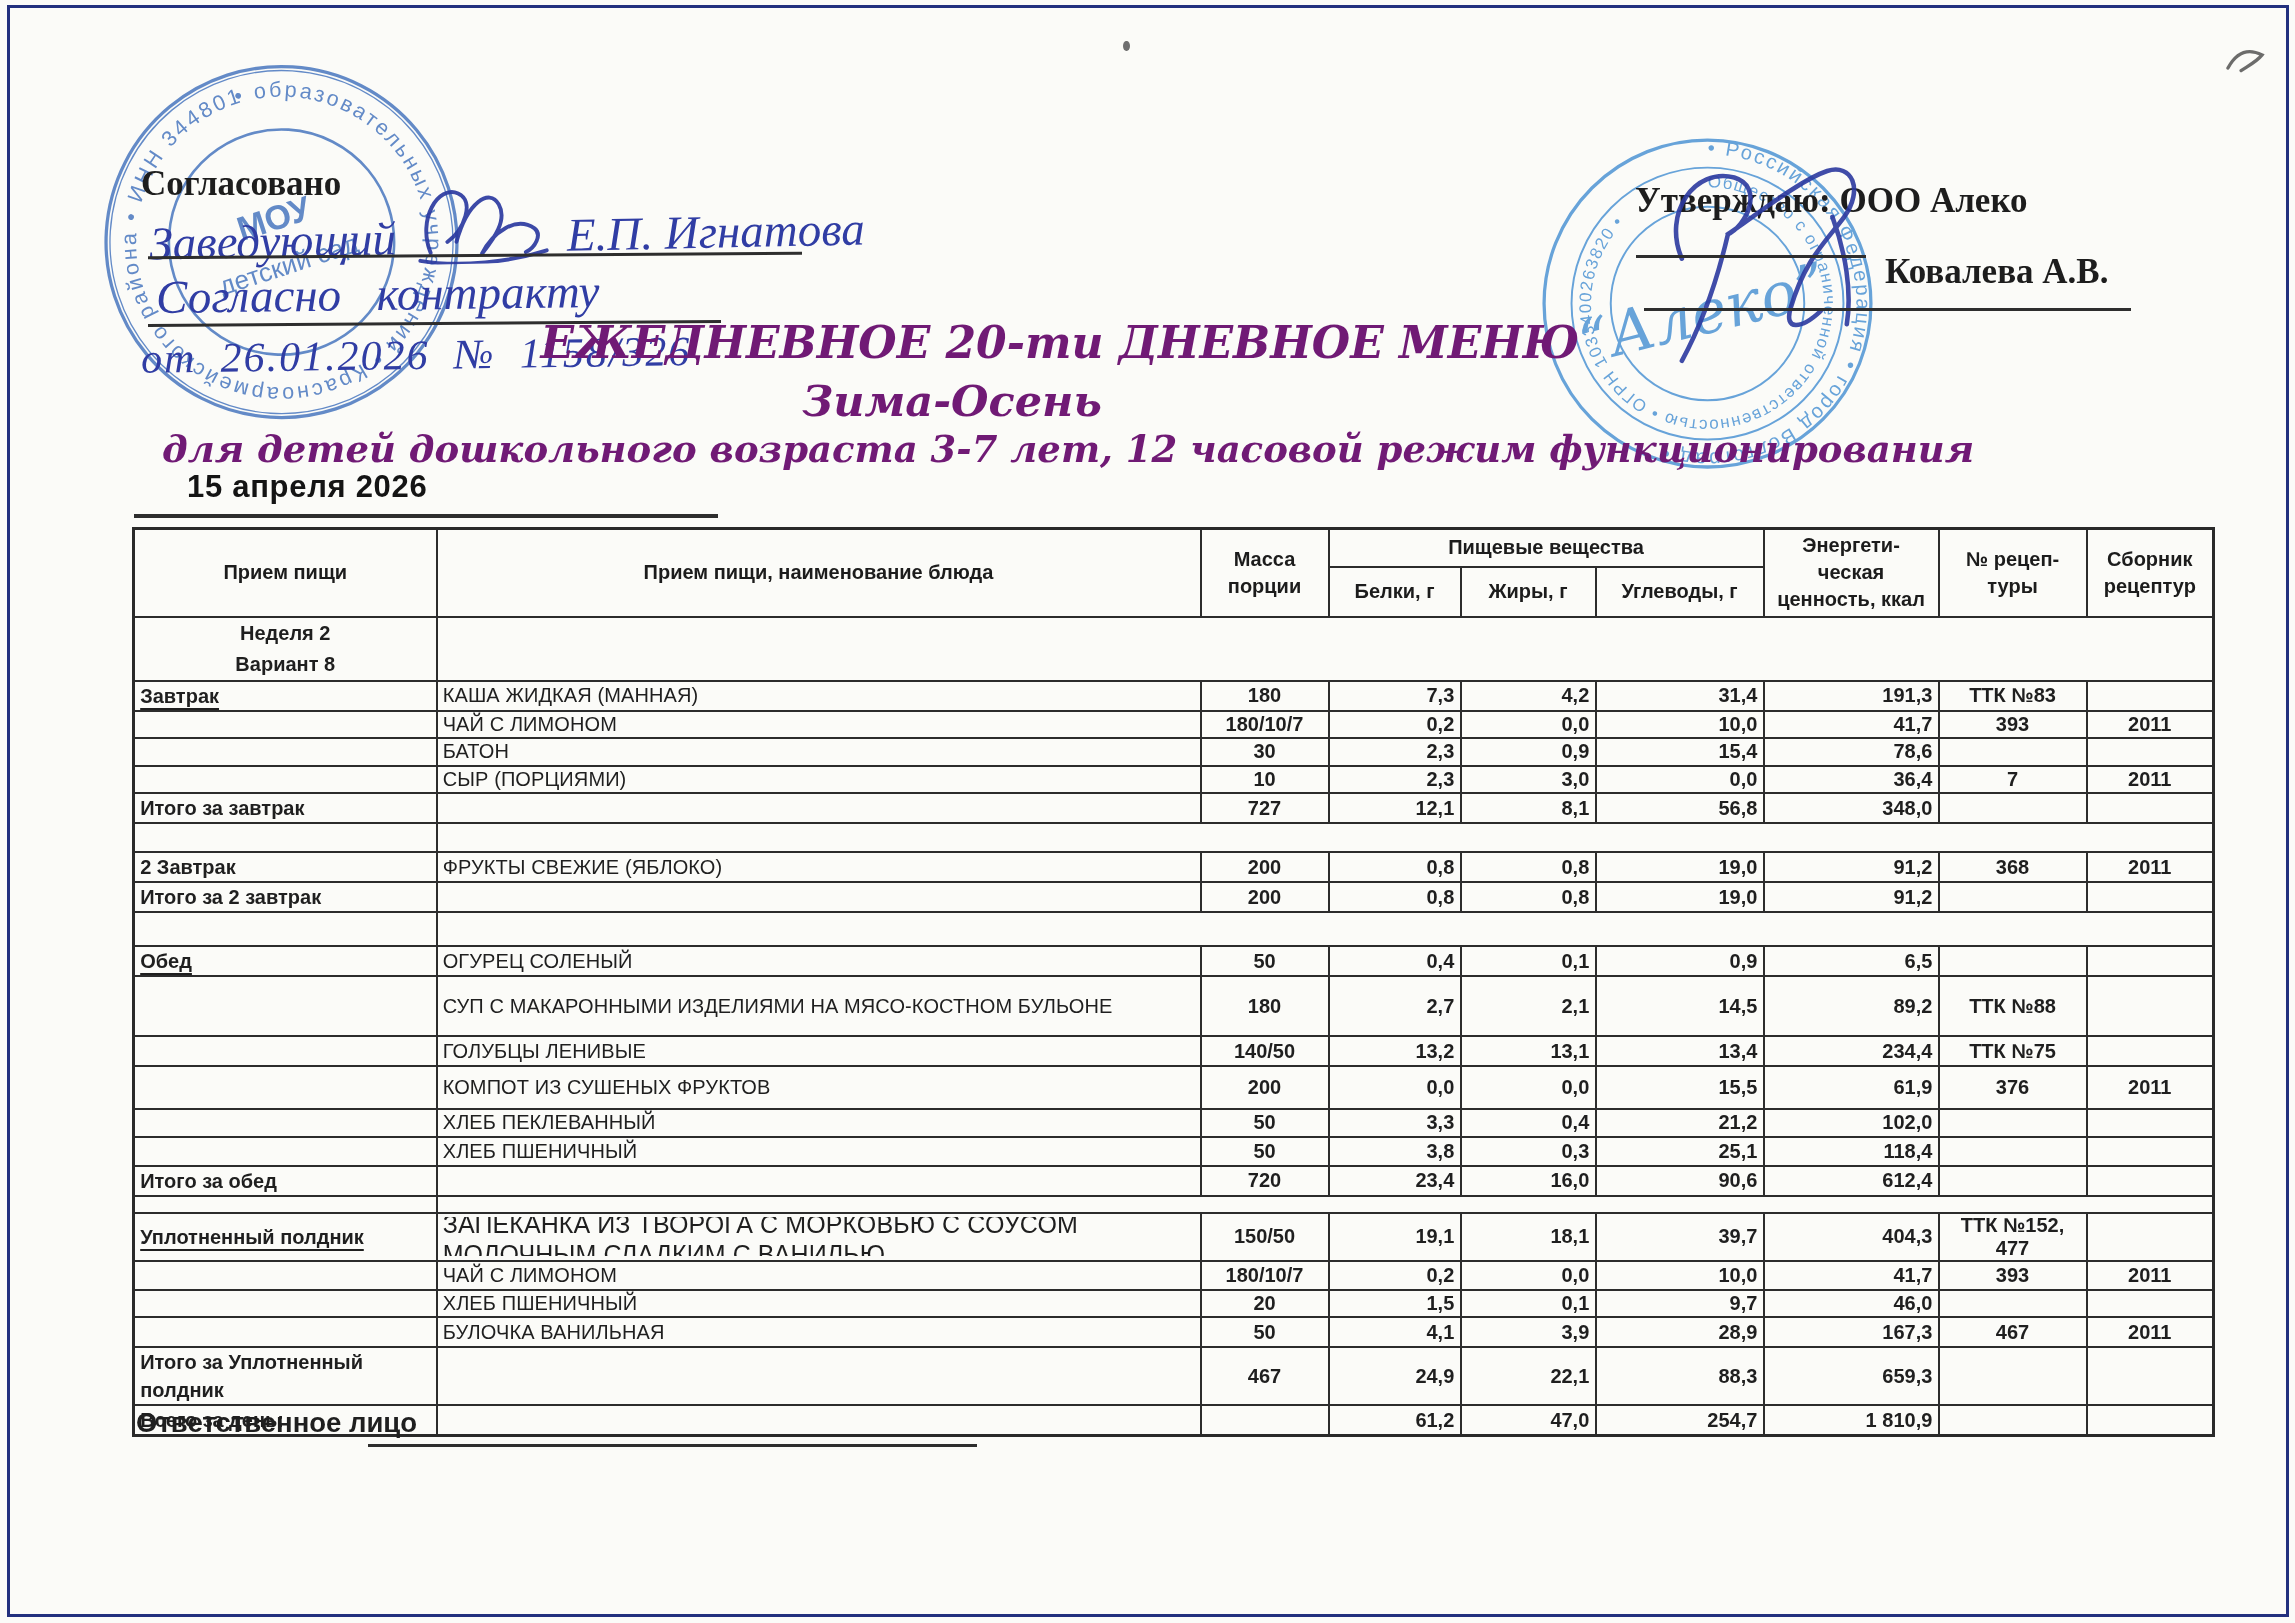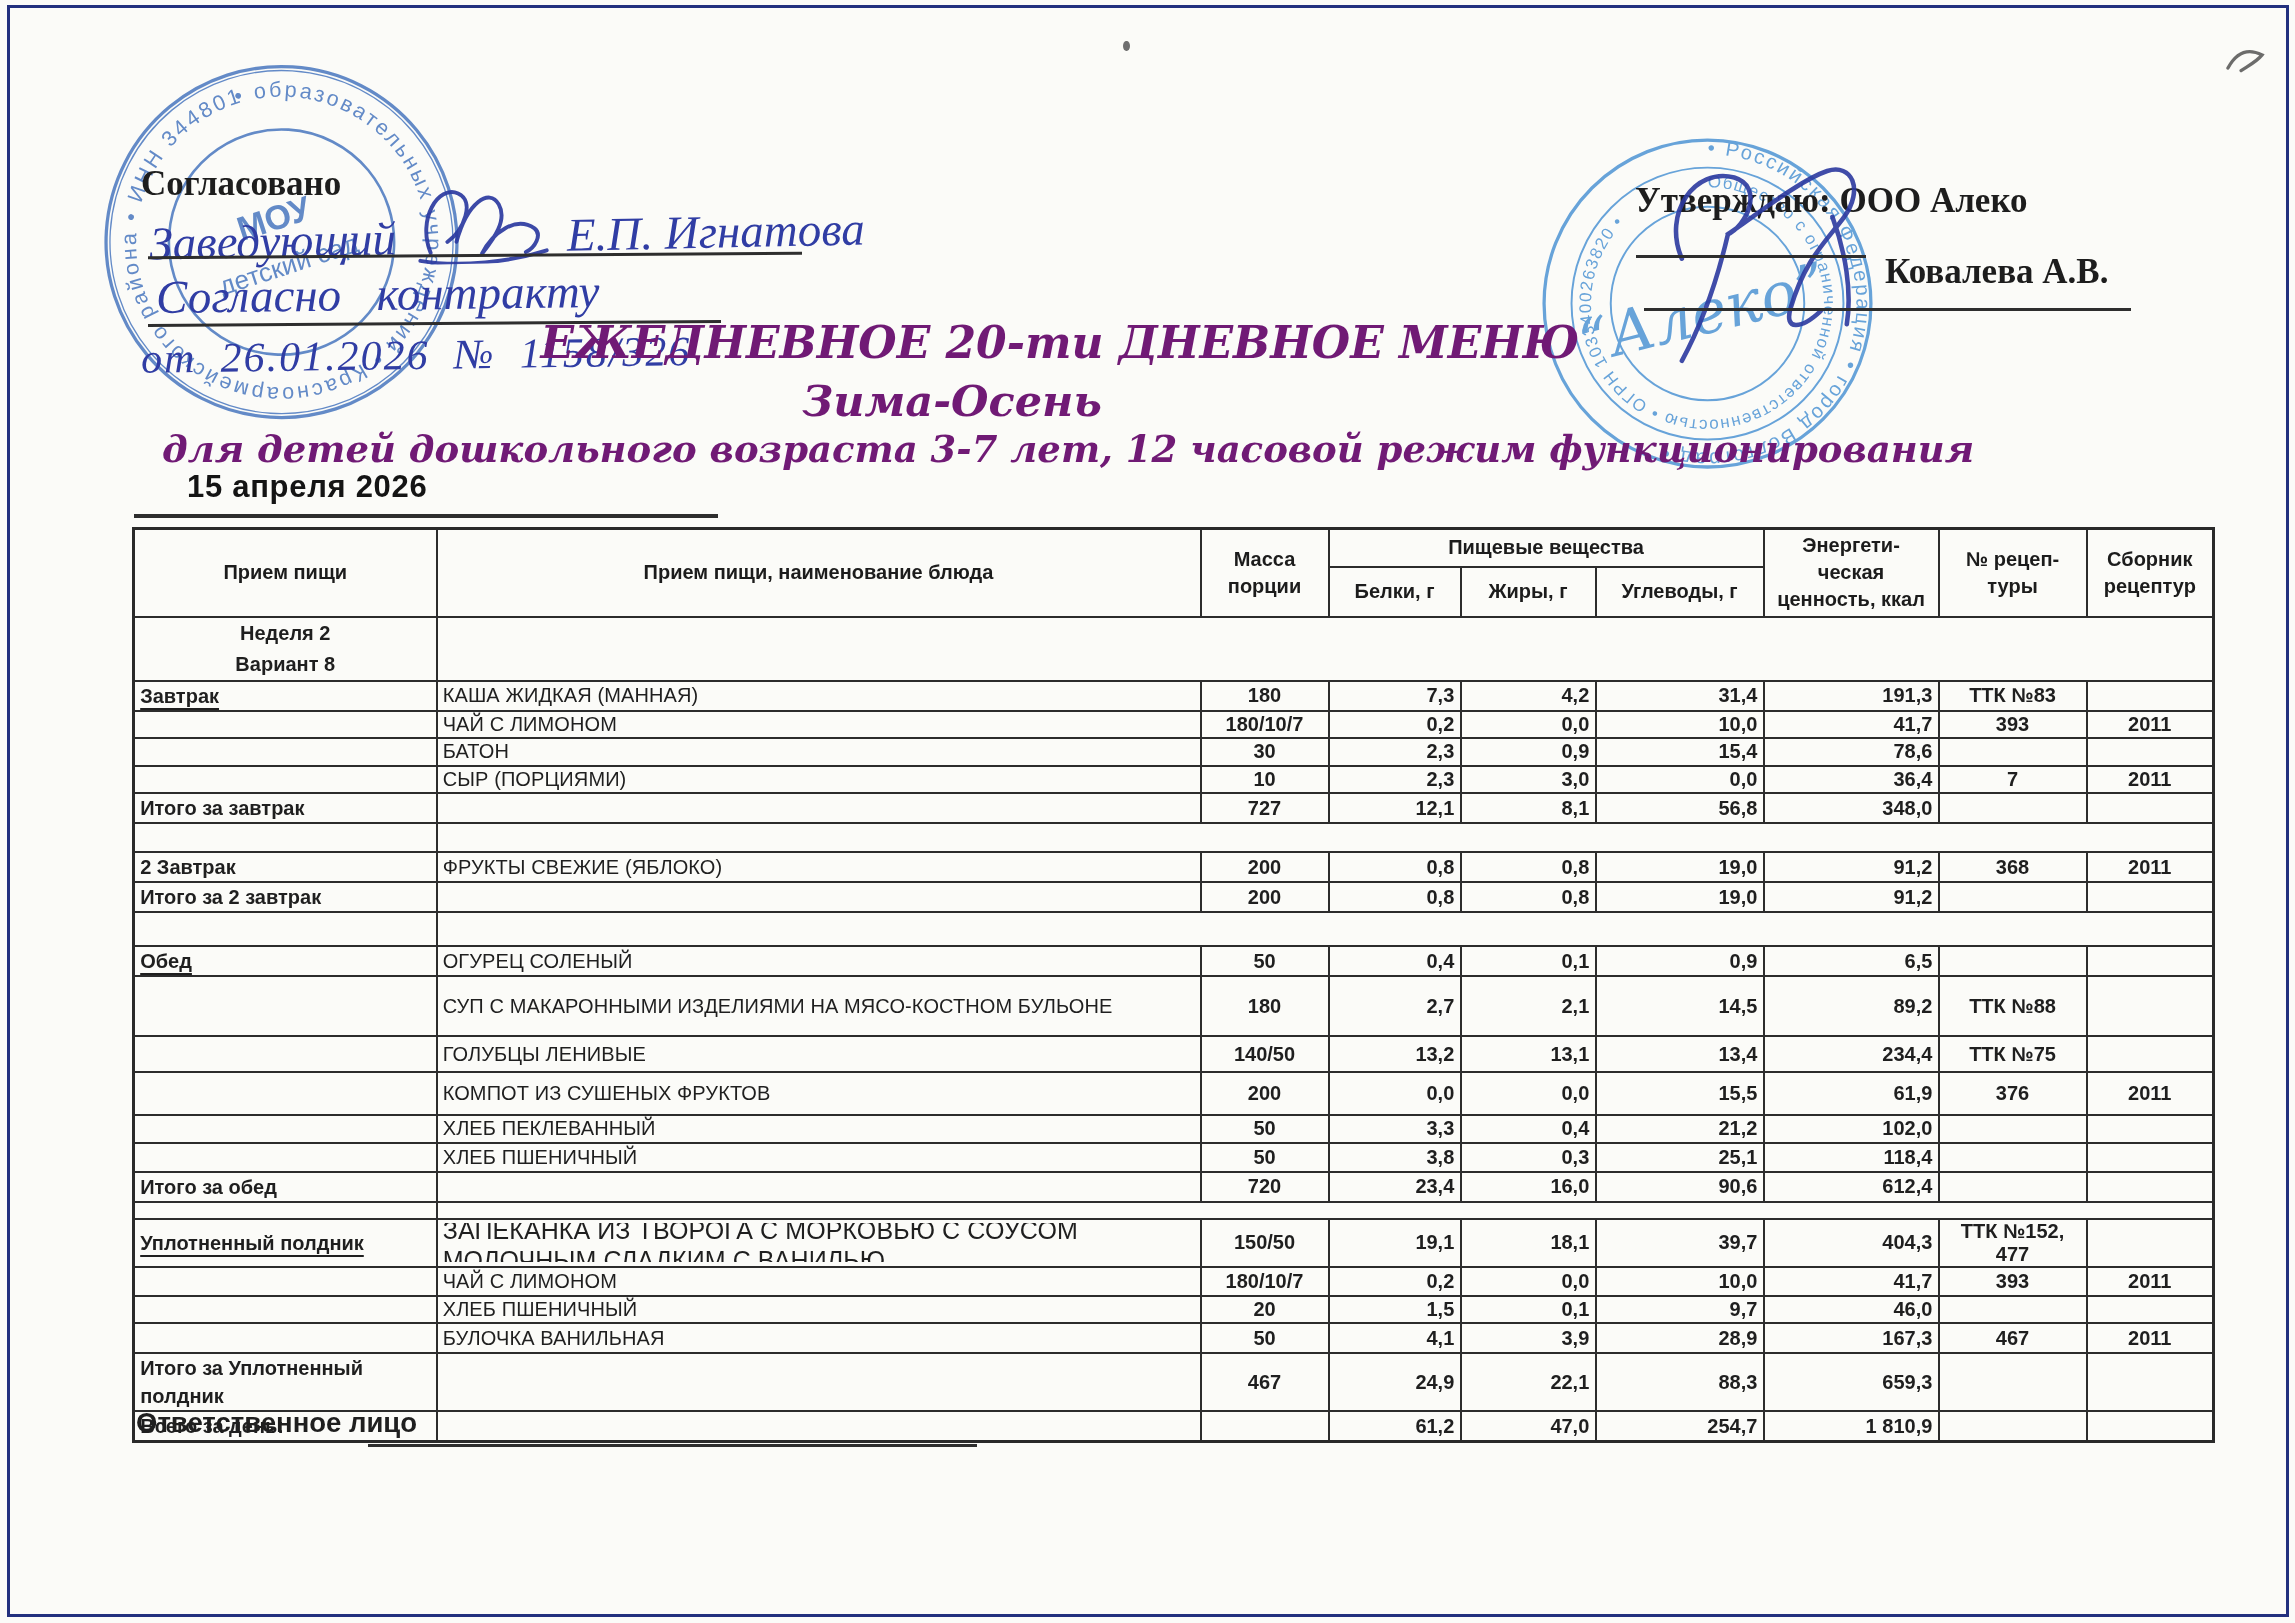--- a/index.html
+++ b/index.html
@@ -289,21 +289,21 @@
           <td class="c-sec"></td>
           <td class="c-dish">СУП С МАКАРОННЫМИ ИЗДЕЛИЯМИ НА МЯСО-КОСТНОМ БУЛЬОНЕ</td>
           <td class="c-mass">180</td>
           <td class="c-num">2,7</td>
           <td class="c-num">2,1</td>
           <td class="c-num">14,5</td>
           <td class="c-num">89,2</td>
           <td class="c-rec">ТТК №88</td>
           <td class="c-src"></td>
         </tr>
-        <tr class="row-dish" style="height: 36px;">
+        <tr class="row-dish" style="height: 30px;">
           <td class="c-sec"></td>
           <td class="c-dish">ГОЛУБЦЫ ЛЕНИВЫЕ</td>
           <td class="c-mass">140/50</td>
           <td class="c-num">13,2</td>
           <td class="c-num">13,1</td>
           <td class="c-num">13,4</td>
           <td class="c-num">234,4</td>
           <td class="c-rec">ТТК №75</td>
           <td class="c-src"></td>
         </tr>

